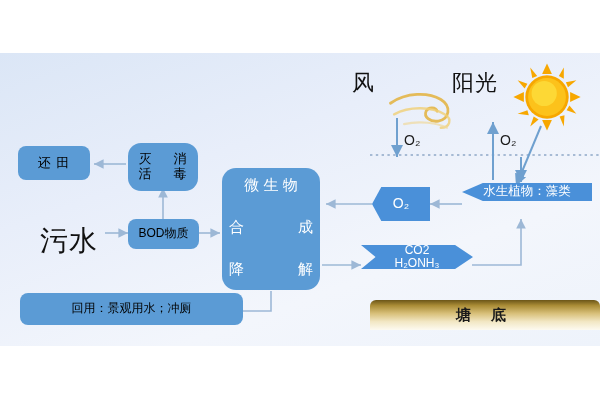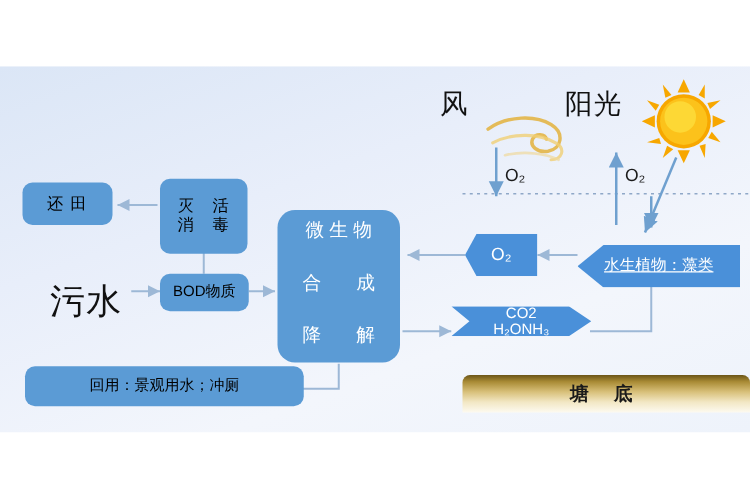--- a/index.html
+++ b/index.html
@@ -38,21 +38,21 @@
   
   #central-box{
     left:222px;top:168px;width:98px;height:122px;
     border-radius:14px;
     display:block;
     background:#5b9bd5;
     color:#fff;
   }
   #central-box .row{
     position:absolute;width:100%;display:flex;
-    justify-content:space-between;box-sizing:border-box;padding:0 20px;
+    justify-content:space-between;box-sizing:border-box;padding:0 7px;
     font-size:15px;letter-spacing:0;
   }
   #central-box .row.r1{top:8px;justify-content:center;gap:6px;}
   #central-box .row.r2{top:50px;}
   #central-box .row.r3{top:92px;}
 
   
   .chev{
     position:absolute;
     background:#4a90d9;
@@ -144,21 +144,21 @@
 
     <path d="M257,231 L257,206 L264,206 L264,198" fill="none" stroke="#ffffff" stroke-width="1.7" marker-end="url(#ahw)"></path>
     <path d="M287,231 L287,206 L279,206 L279,198" fill="none" stroke="#ffffff" stroke-width="1.7" marker-end="url(#ahw)"></path>
     <line x1="271" y1="205" x2="271" y2="260" stroke="#ffffff" stroke-width="1.7" marker-end="url(#ahw)"></line>
   </svg>
 
   <div class="box cn" id="box-return-field" style="left:18px;top:146px;width:72px;height:34px;">
     <span>还 田</span>
   </div>
 
-  <div class="box cn" id="box-disinfect" style="left:128px;top:143px;width:70px;height:60px;flex-direction:column;">
+  <div class="box cn" id="box-disinfect" style="left:128px;top:143px;width:70px;height:48px;flex-direction:row;border-radius:13px;">
     <span class="ln">灭　活</span>
     <span class="ln">消　毒</span>
   </div>
 
   <div class="box cn" id="box-bod" style="left:128px;top:219px;width:71px;height:30px;font-size:12px;letter-spacing:0;">
     <span>BOD物质</span>
   </div>
 
   <div class="box cn" id="box-reuse" style="left:20px;top:293px;width:223px;height:32px;font-size:12px;letter-spacing:0;">
     <span>回用：景观用水；冲厕</span>
@@ -180,21 +180,21 @@
 
   <div class="chev left" id="chev-o2" style="left:372px;top:187px;width:58px;height:34px;font-size:14px;">
     <span>O₂</span>
   </div>
 
   <div class="chev right" id="chev-co2" style="left:361px;top:245px;width:112px;height:24px;flex-direction:column;">
     <span>CO2</span>
     <span>H₂ONH₃</span>
   </div>
 
-  <div class="chev left" id="chev-plants" style="left:462px;top:196px;width:130px;height:34px;font-size:12.5px;text-decoration:underline;">
+  <div class="chev left" id="chev-plants" style="left:462px;top:183px;width:130px;height:18px;font-size:12.5px;">
     <span>水生植物：藻类</span>
   </div>
 
   <div id="pond-bottom">
     <span>塘 底</span>
   </div>
 
   <div class="plain" id="label-sewage">污水</div>
   <div class="plain" id="label-wind">风</div>
   <div class="plain" id="label-sunlight">阳光</div>

